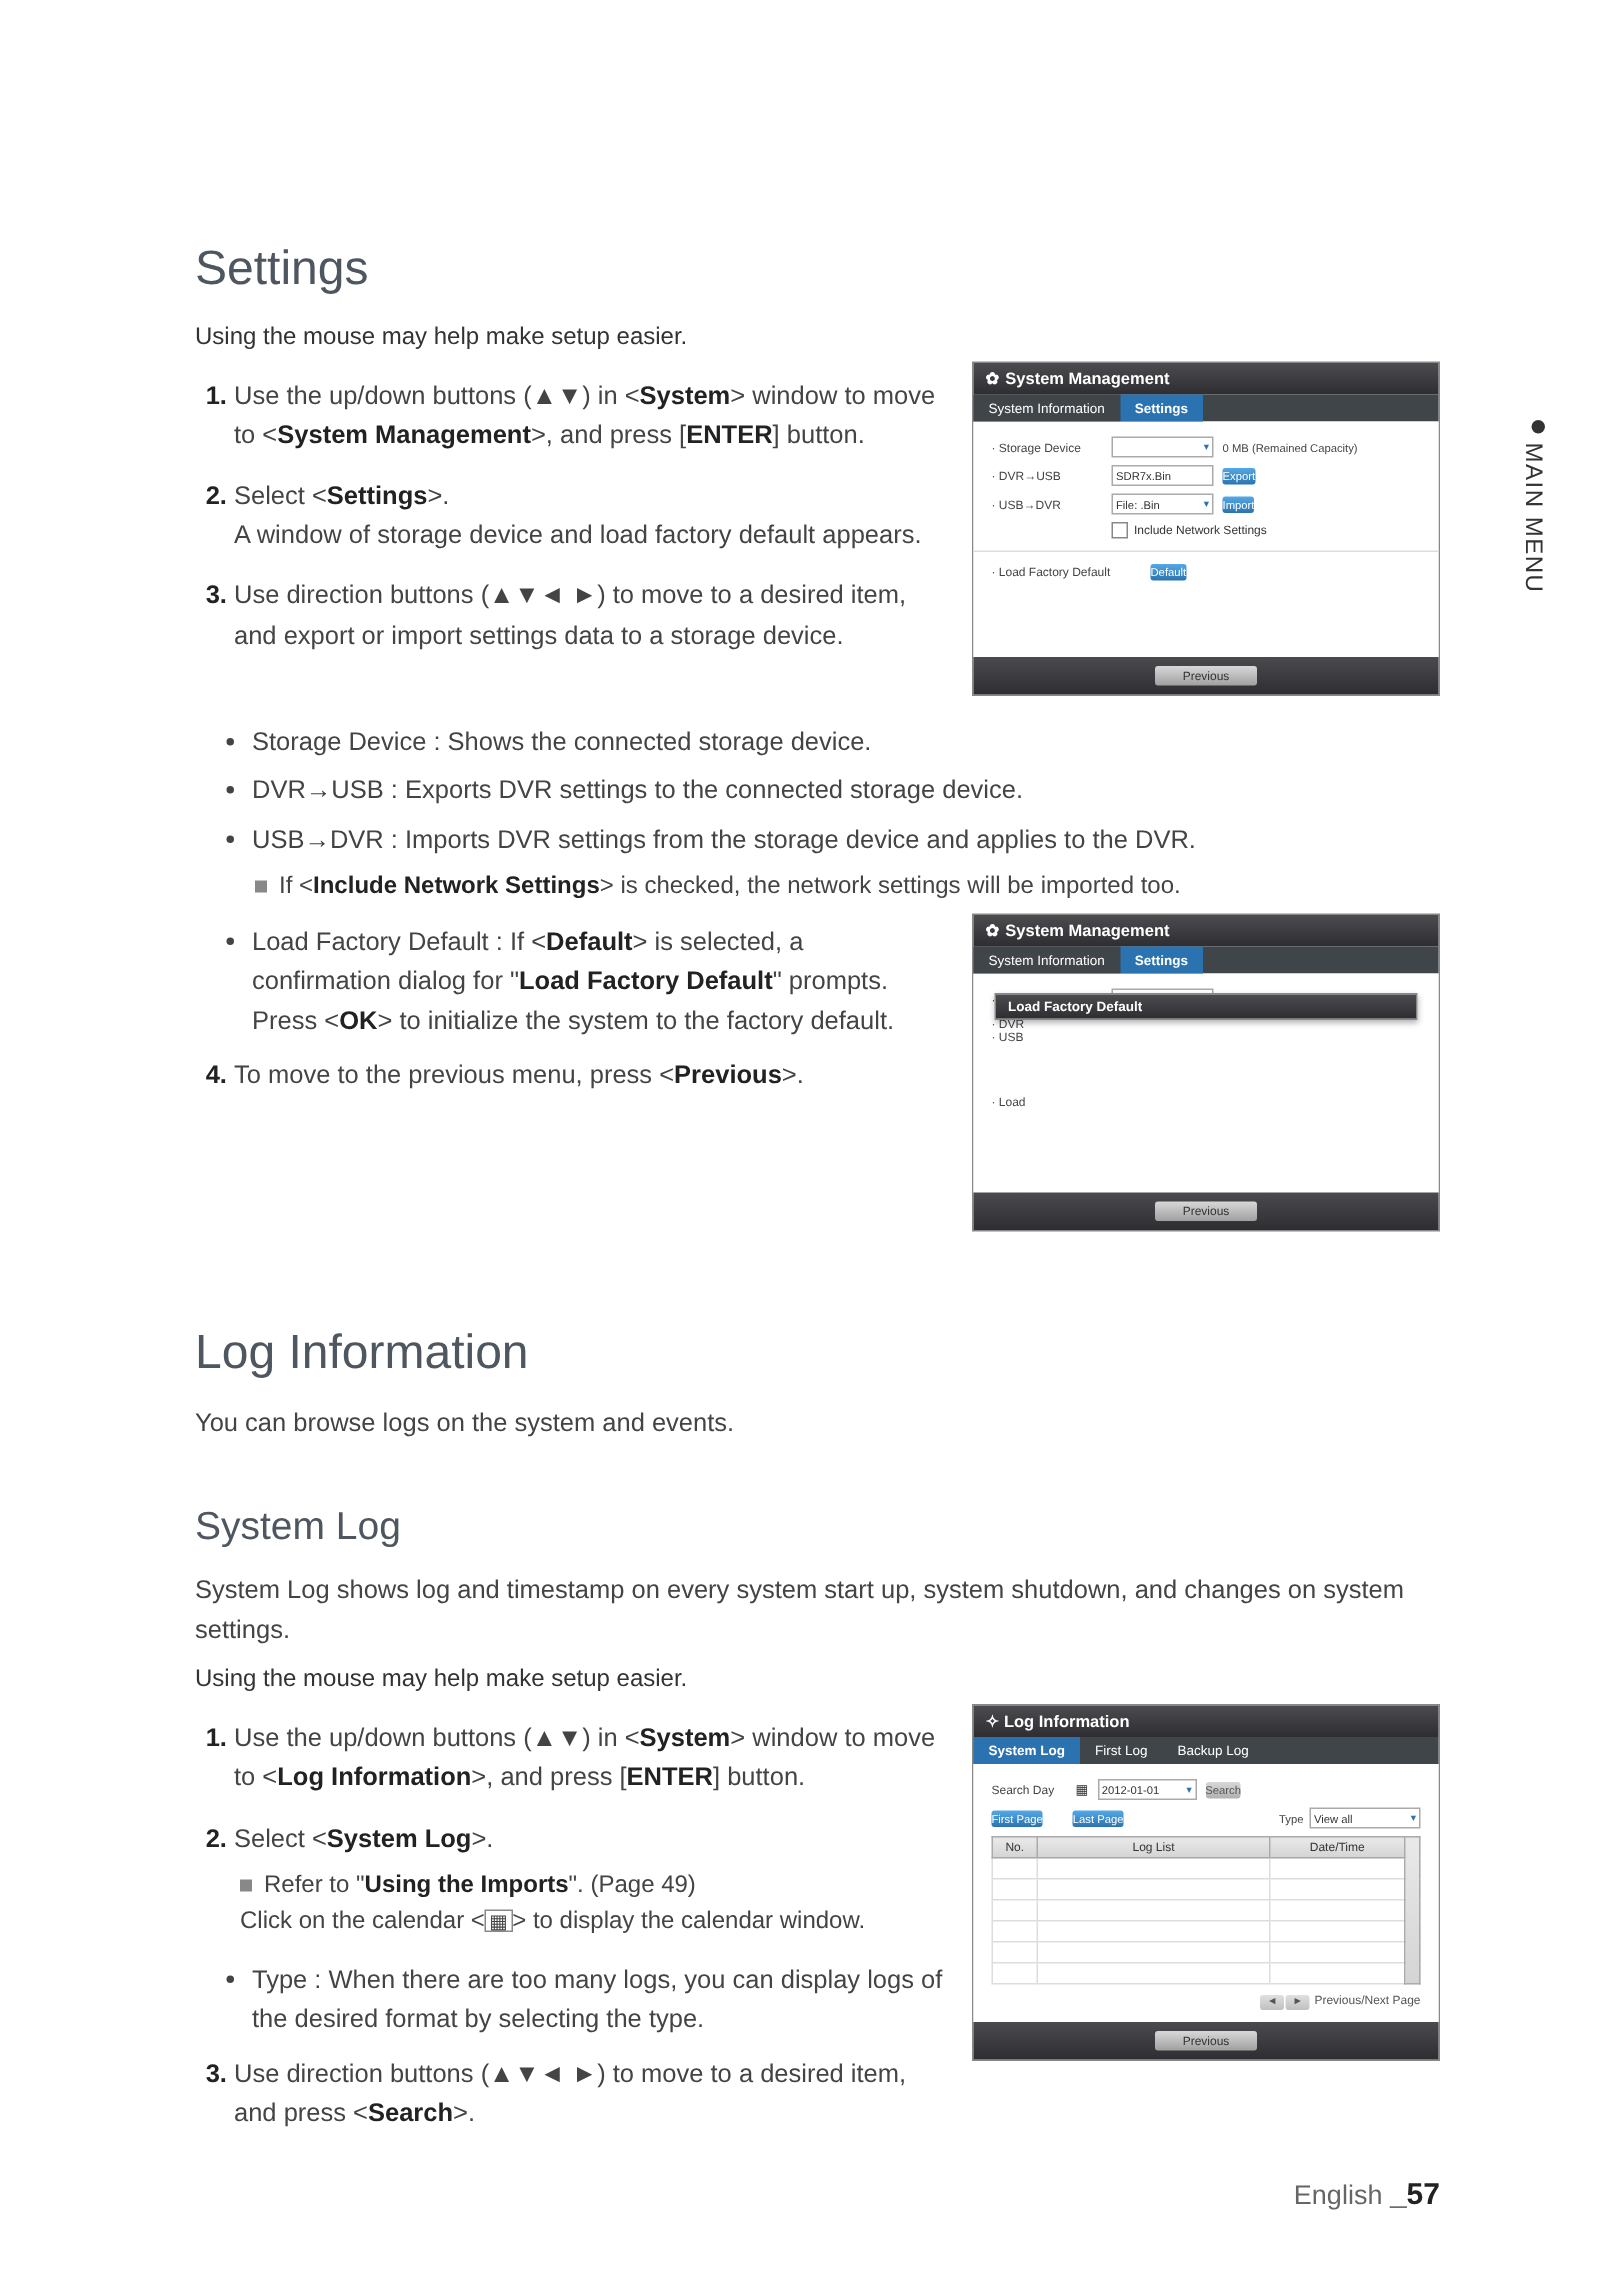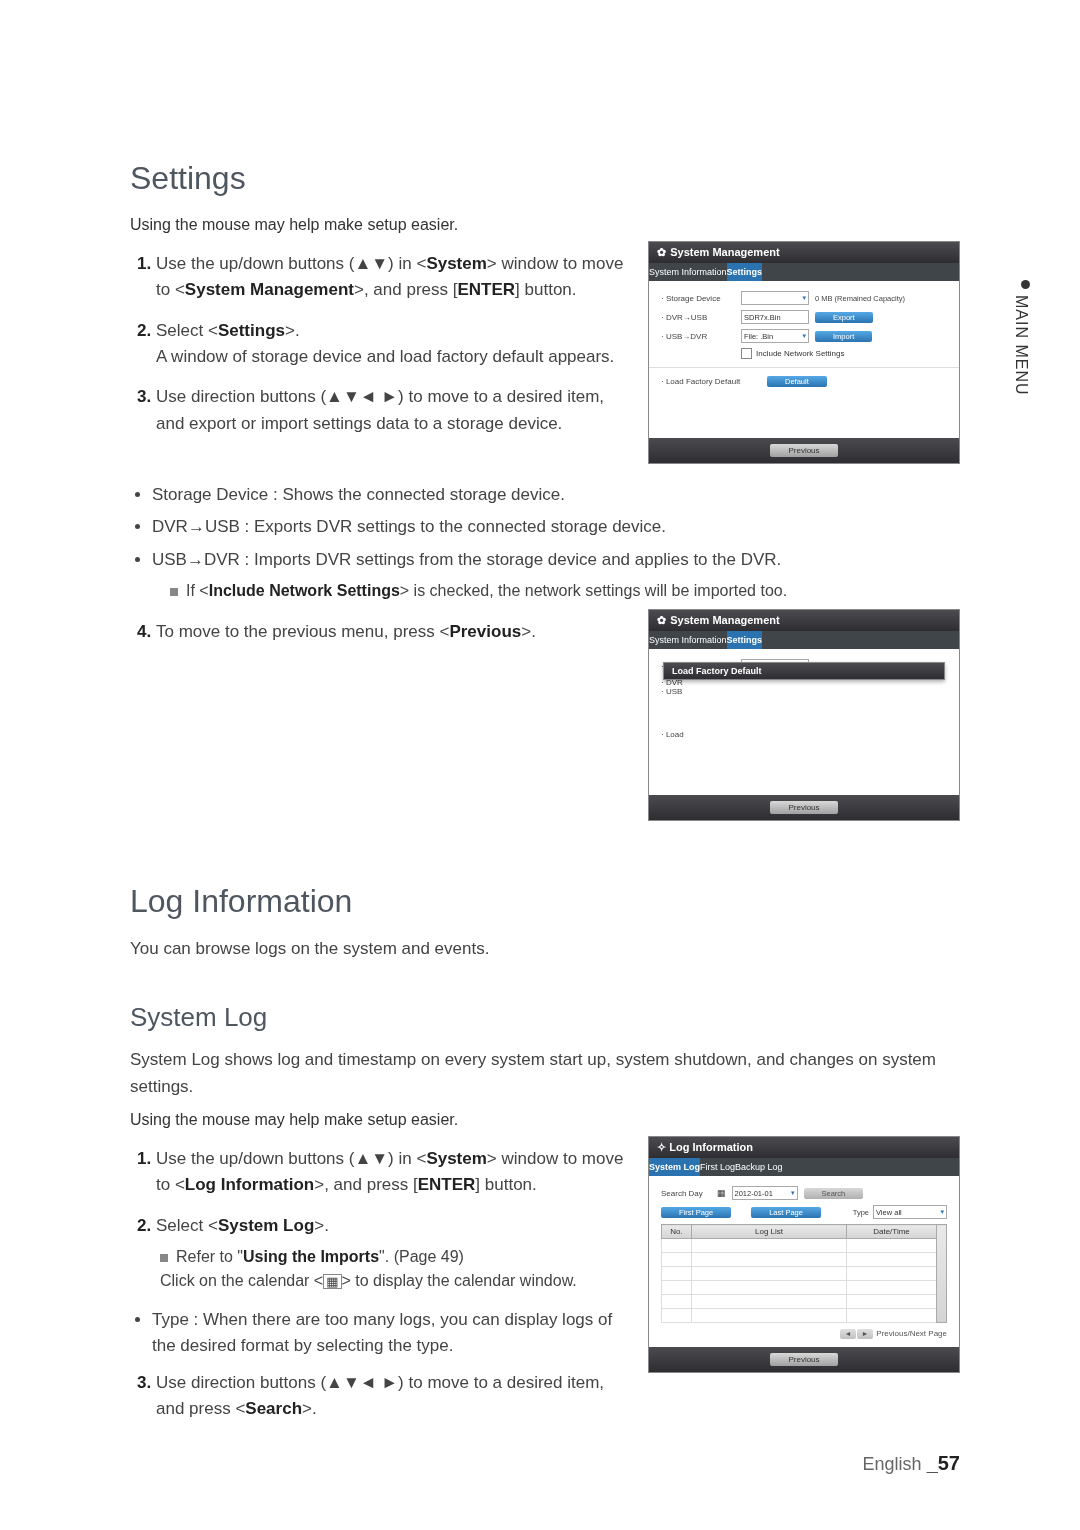--- a/index.html
+++ b/index.html
@@ -77,20 +77,21 @@
   ul.bullets {
     list-style: disc;
     padding-left: 22px;
     margin: 6px 0;
   }
   ul.bullets > li {
     font-size: 17px;
     line-height: 1.55;
     color: #444;
     margin-bottom: 6px;
+    margin-left: 16px;
   }
   .subnote {
     margin: 6px 0 6px 40px;
     font-size: 16px;
     color: #444;
     line-height: 1.5;
   }
   .subnote .sq {
     display: inline-block;
     width: 8px;
@@ -129,21 +130,21 @@
     font-weight: 700;
   }
   .dvr-titlebar .gear {
     margin-right: 4px;
   }
   .dvr-tabs {
     display: flex;
     background: #3f4549;
   }
   .dvr-tab {
-    padding: 4px 0;
+    padding: 4px 10px;
     font-size: 9px;
     color: #fff;
     background: #3f4549;
     cursor: pointer;
   }
   .dvr-tab.active {
     background: #2a73b0;
     font-weight: 700;
   }
   .dvr-body {
@@ -175,21 +176,21 @@
   }
   .dvr-select .tri {
     font-size: 7px;
     color: #2a73b0;
   }
   .dvr-btn {
     display: inline-block;
     background: linear-gradient(#55a9e6,#2a73b0);
     color: #fff;
     font-size: 7.5px;
-    padding: 1px 18px;
+    padding: 1px 0;
     border-radius: 2px;
     text-align: center;
   }
   .dvr-btn.grey {
     background: linear-gradient(#d8d8d8,#b0b0b0);
     color: #555;
   }
   .dvr-cap {
     font-size: 7.5px;
     color: #444;
@@ -372,20 +373,23 @@
 
   <ul class="bullets">
     <li>Storage Device : Shows the connected storage device.</li>
     <li>DVR→USB : Exports DVR settings to the connected storage device.</li>
     <li>USB→DVR : Imports DVR settings from the storage device and applies to the DVR.</li>
   </ul>
   <div class="subnote"><span class="sq"></span>If &lt;<b>Include Network Settings</b>&gt; is checked, the network settings will be imported too.</div>
 
   <div class="two-col">
     <div class="left">
+      <ul class="bullets">
+        <li>Load Factory Default : If &lt;<b>Default</b>&gt; is selected, a confirmation dialog for "<b>Load Factory Default</b>" prompts. Press &lt;<b>OK</b>&gt; to initialize the system to the factory default.</li>
+      </ul>
       <ol class="steps" start="4">
         <li>To move to the previous menu, press &lt;<b>Previous</b>&gt;.</li>
       </ol>
     </div>
     <div class="right">
 
       <div class="dvr-win" style="height:210px;position:relative">
         <div class="dvr-titlebar"><span class="gear">✿</span><span>System Management</span></div>
         <div class="dvr-tabs">
           <div class="dvr-tab">System Information</div>

